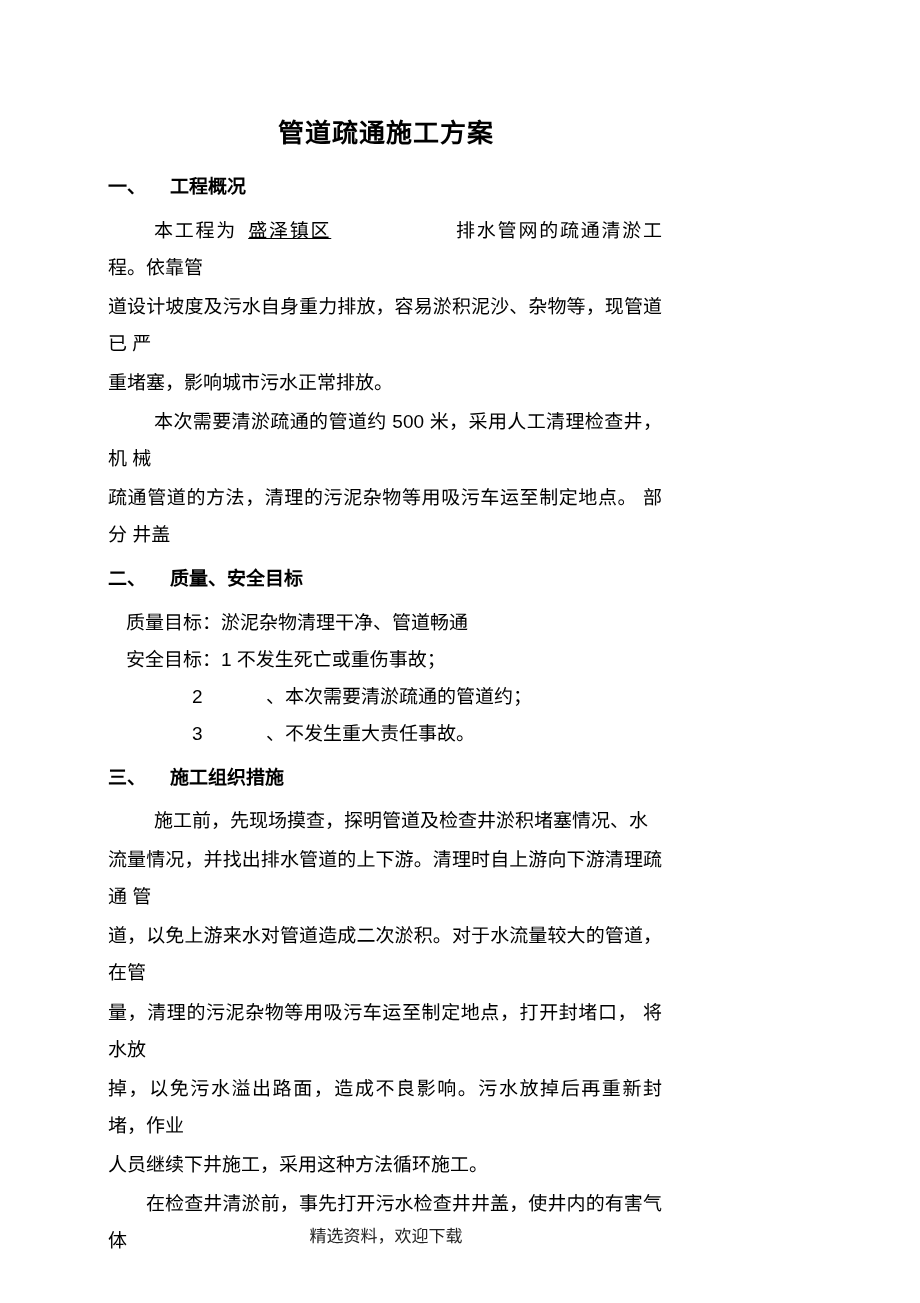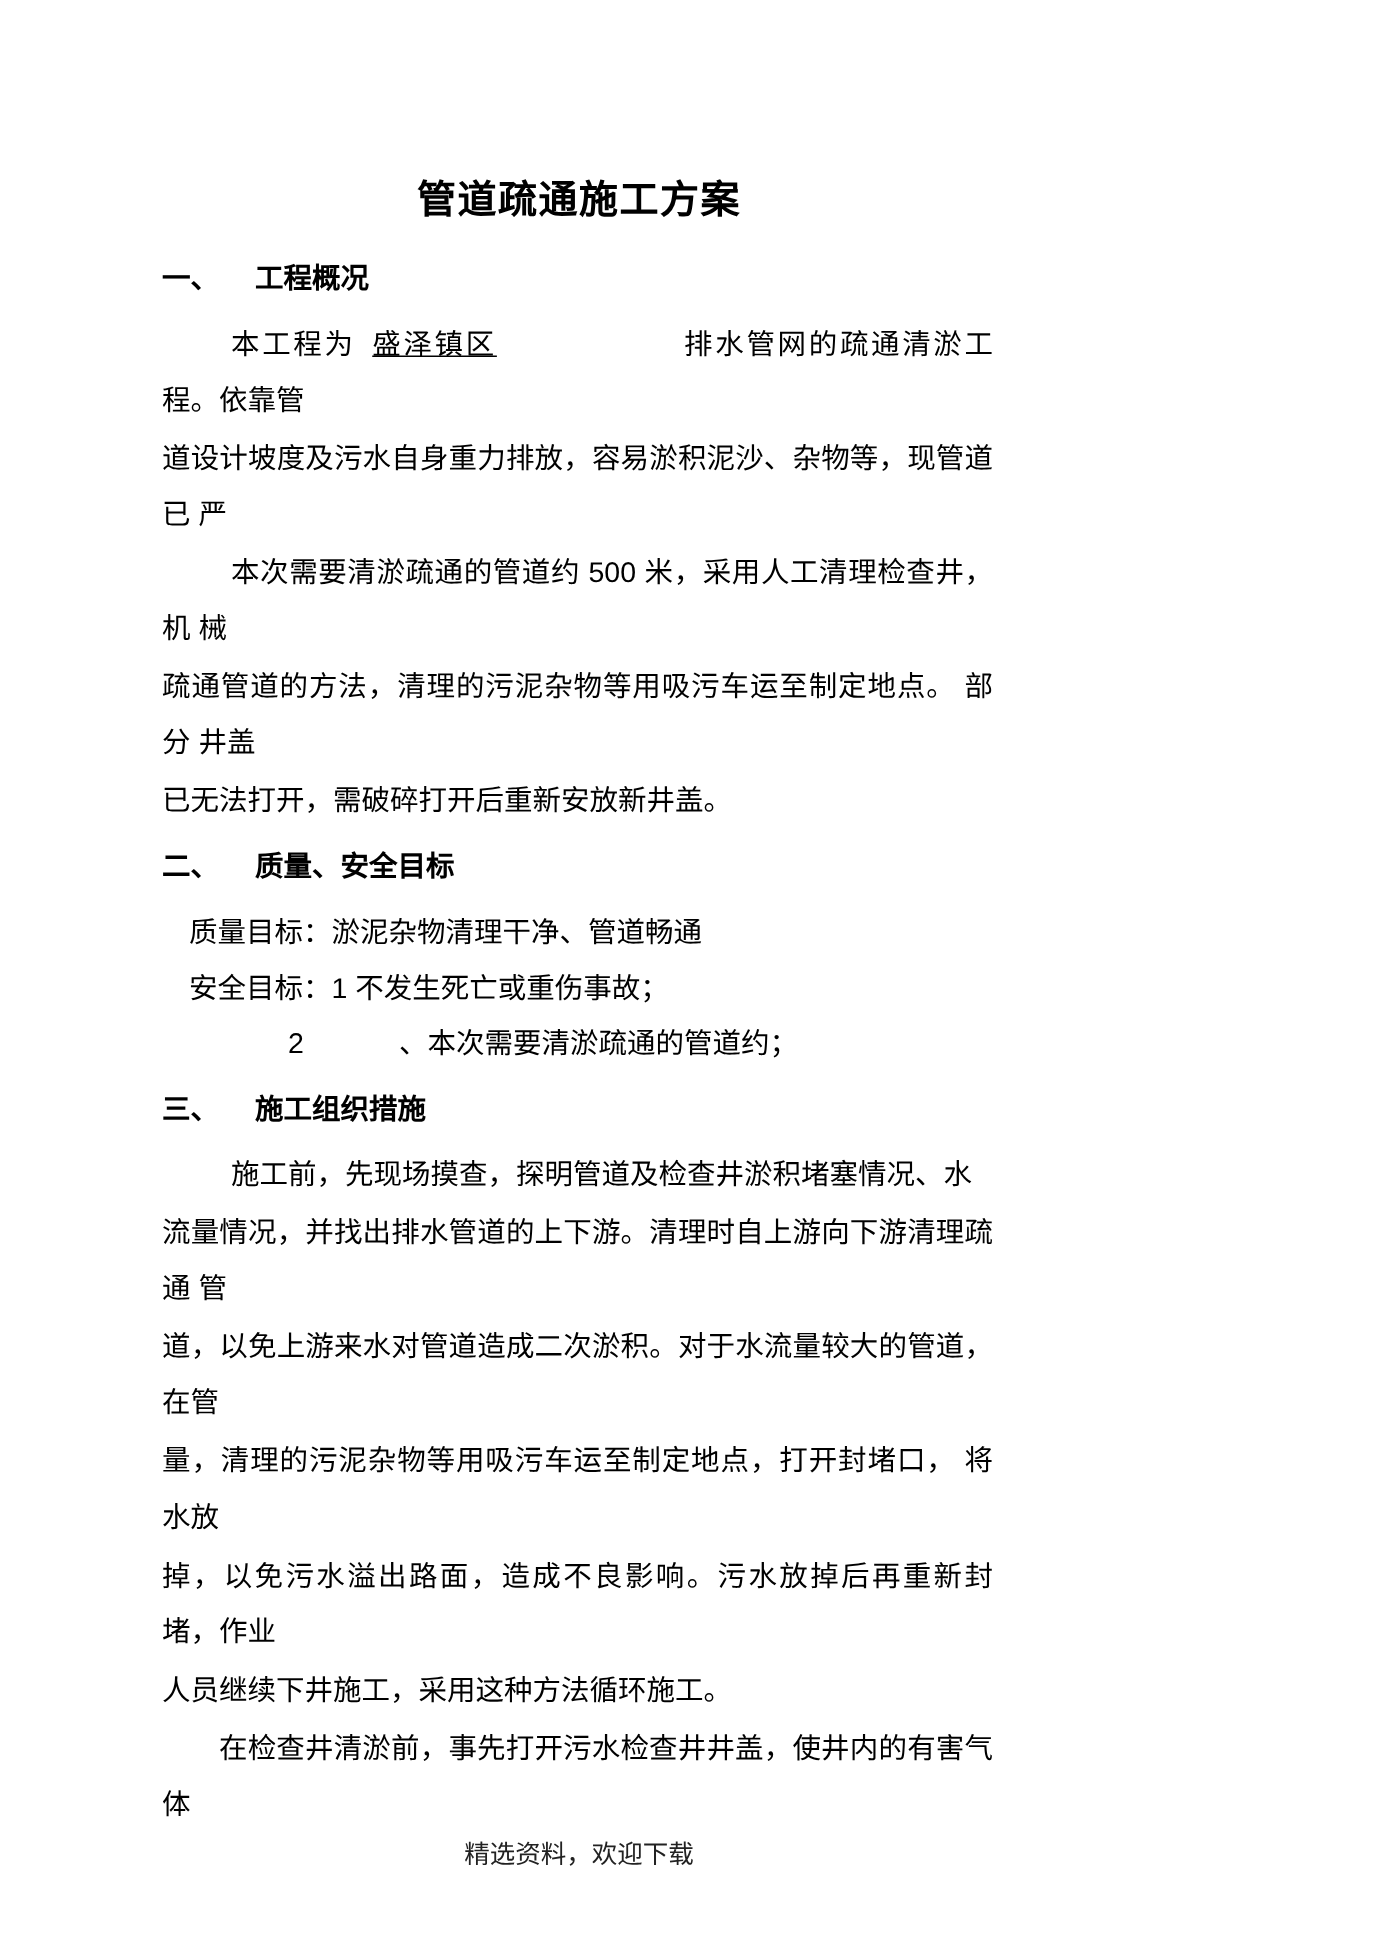--- a/index.html
+++ b/index.html
@@ -110,32 +110,35 @@
     <div class="heading">
       <span class="num">一、</span><span>工程概况</span>
     </div>
 
     <p class="para indent2">
       <span>本工程为</span>
       <span class="underline-field">盛泽镇区</span>
       <span class="gap-field"></span><span>排水管网的疏通清淤工程。依靠管</span>
     </p>
     <p class="para">道设计坡度及污水自身重力排放，容易淤积泥沙、杂物等，现管道已 严</p>
+    <p class="para">重堵塞，影响城市污水正常排放。</p>
     <p class="para indent2">本次需要清淤疏通的管道约 500 米，采用人工清理检查井，机 械</p>
     <p class="para">疏通管道的方法，清理的污泥杂物等用吸污车运至制定地点。 部分 井盖</p>
-    <p class="para">已无法打开，需破碎打开后重新安放新井盖。</p>
 
     <div class="heading">
       <span class="num">二、</span><span>质量、安全目标</span>
     </div>
 
     <p class="sub-line">质量目标：淤泥杂物清理干净、管道畅通</p>
     <p class="sub-line">安全目标：1 不发生死亡或重伤事故；</p>
     <p class="numbered-sub">
       <span class="idx">2</span><span>、本次需要清淤疏通的管道约；</span>
+    </p>
+    <p class="numbered-sub">
+      <span class="idx">3</span><span>、不发生重大责任事故。</span>
     </p>
 
     <div class="heading">
       <span class="num">三、</span><span>施工组织措施</span>
     </div>
 
     <p class="para indent2">施工前，先现场摸查，探明管道及检查井淤积堵塞情况、水</p>
     <p class="para">流量情况，并找出排水管道的上下游。清理时自上游向下游清理疏通 管</p>
     <p class="para">道，以免上游来水对管道造成二次淤积。对于水流量较大的管道， 在管</p>
     <p class="para">量，清理的污泥杂物等用吸污车运至制定地点，打开封堵口， 将水放</p>

